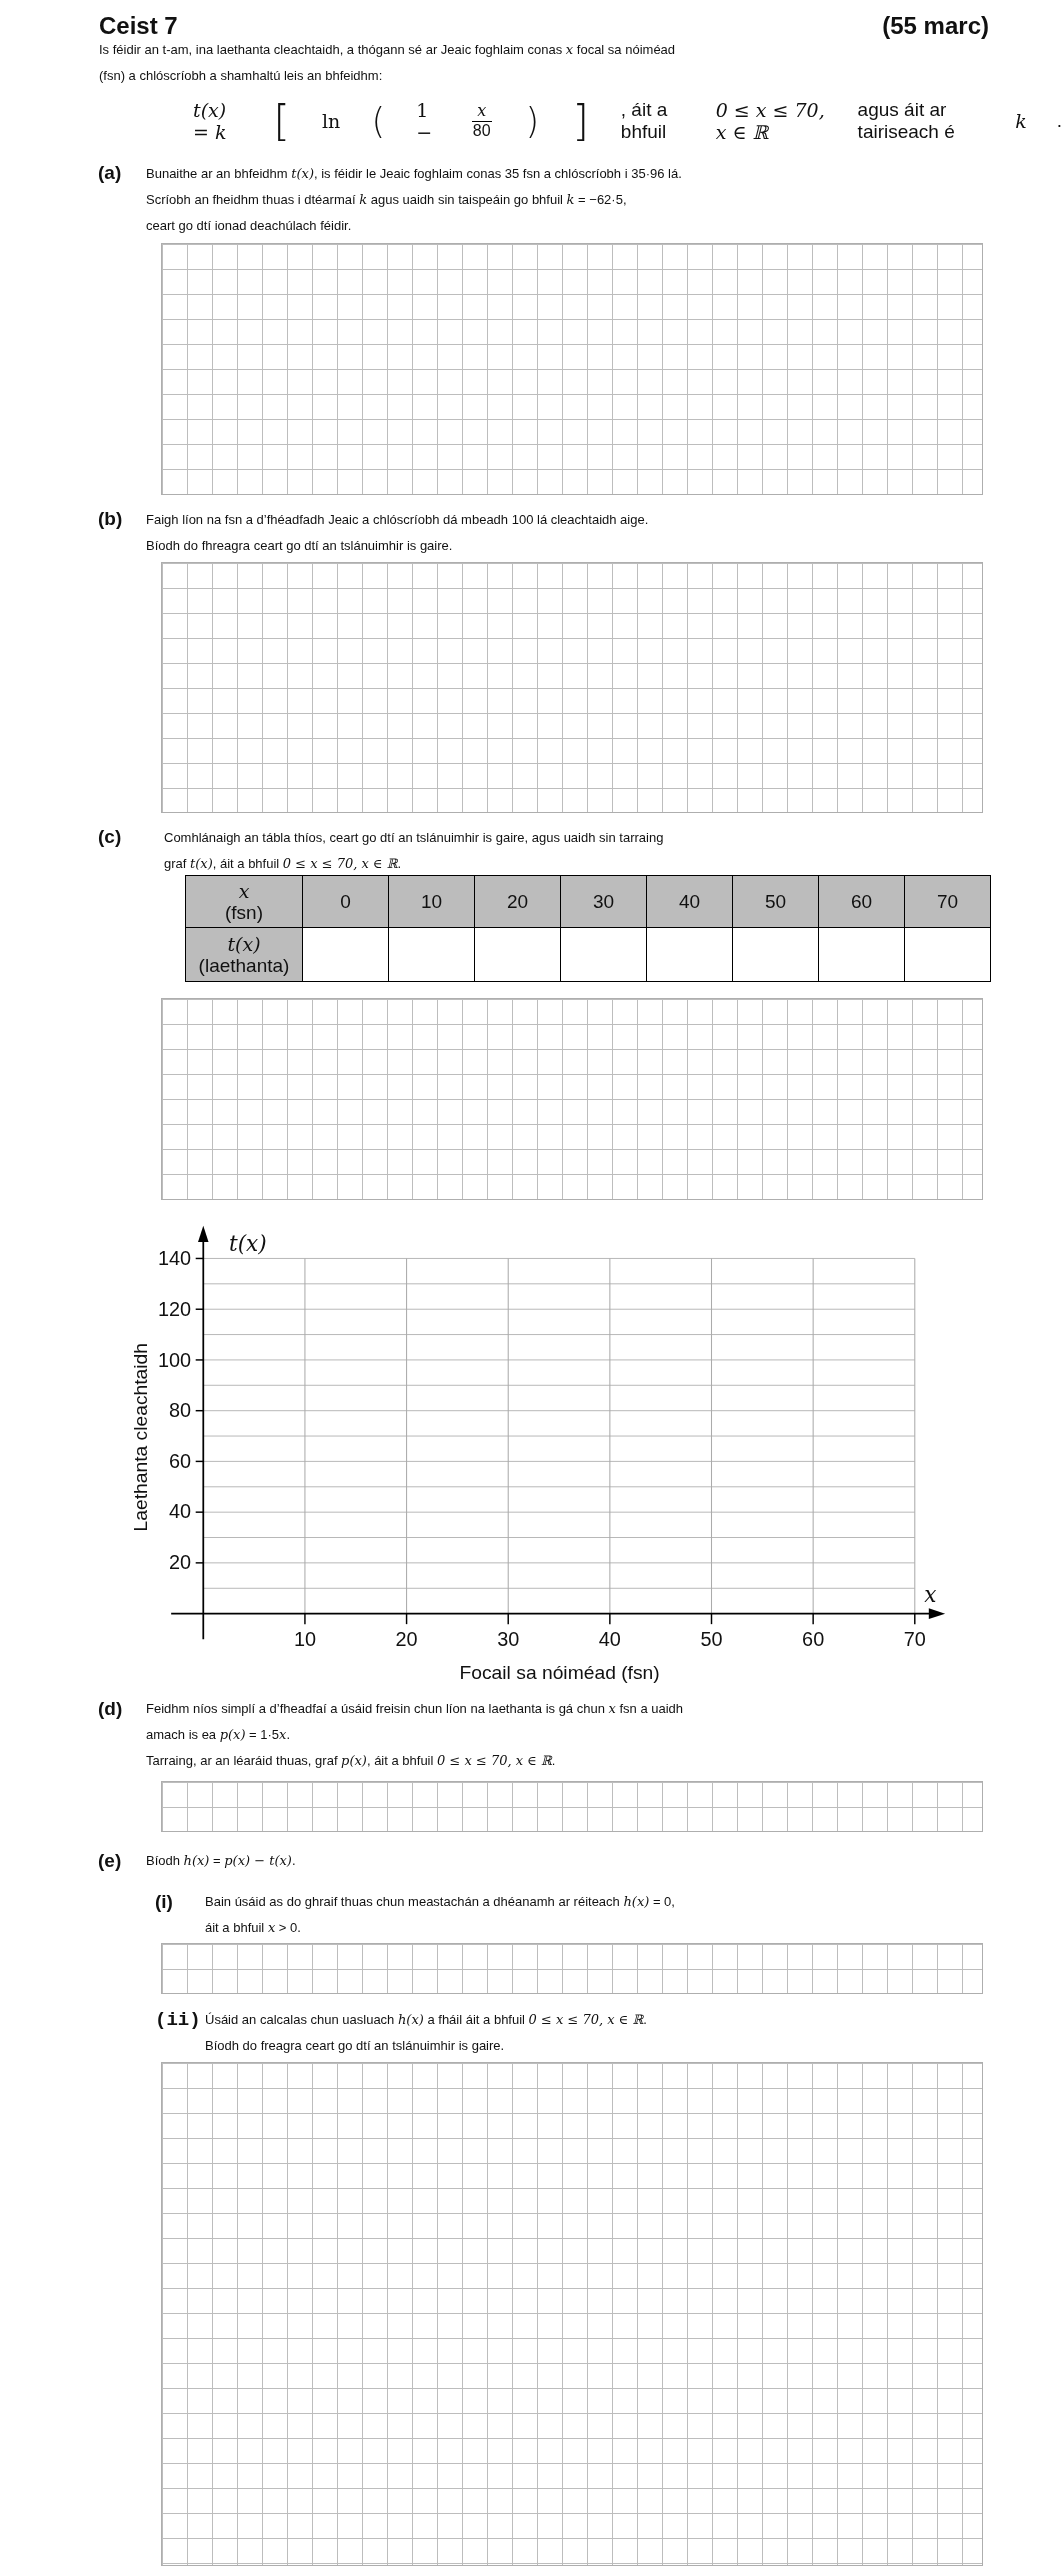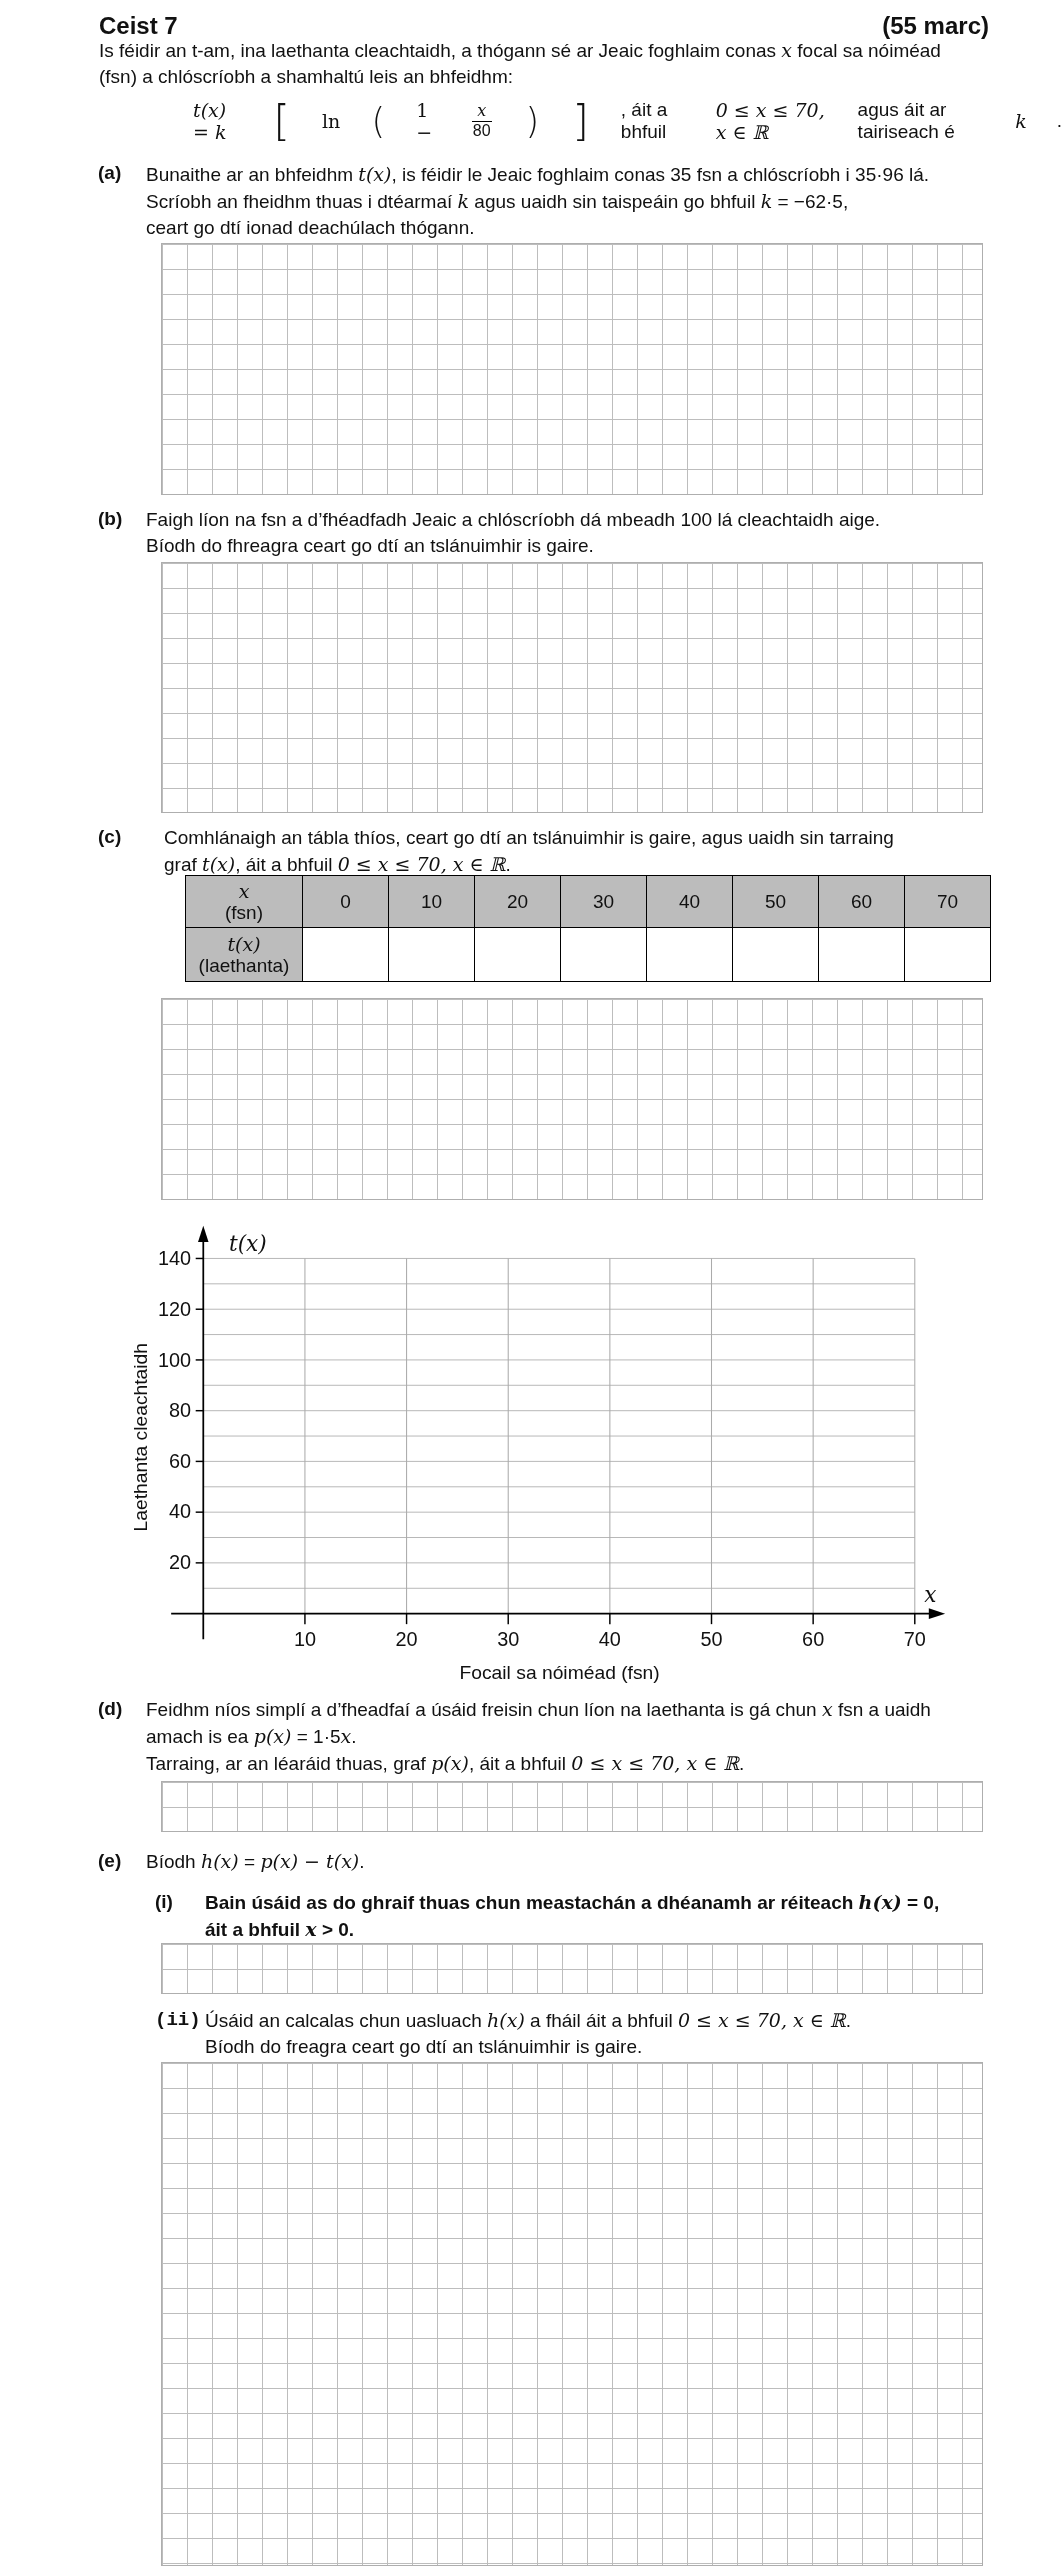--- a/index.html
+++ b/index.html
@@ -1,21 +1,21 @@
 <!DOCTYPE html>
 <html style="font-size:9.4px"><head>
 <meta charset="utf-8">
 <style>
   html,body{margin:0;padding:0;background:#ffffff;}
   #page{position:relative;width:1062px;height:2576px;background:#ffffff;
         font-family:"Liberation Sans",sans-serif;color:#111;overflow:hidden;}
   .abs{position:absolute;}
   .hdr{font-size:24px;font-weight:bold;}
   .qlabel{position:absolute;font-size:19px;font-weight:bold;}
-  .qtext{position:absolute;font-size:19px;line-height:26px;}
+  .qtext{position:absolute;font-size:13px;line-height:26px;}
   .qtext div{white-space:nowrap;}
   .seg-b{font-weight:normal;}
   .seg-i{font-family:"DejaVu Serif",serif;font-style:italic;}
   .seg-sr{font-family:"DejaVu Serif",serif;}
   .seg-big{font-family:"DejaVu Sans",sans-serif;font-size:43px;font-weight:200;line-height:0;vertical-align:middle;margin:0 1.8px;}
   .seg-big2{font-family:"DejaVu Sans",sans-serif;font-size:35px;font-weight:200;line-height:0;vertical-align:middle;margin:0 1.2px;}
   .frac{display:inline-flex;flex-direction:column;align-items:center;vertical-align:middle;margin:0 2.9px;font-size:16px;line-height:1.1;}
   .frac .num{font-family:"DejaVu Serif",serif;font-style:italic;border-bottom:1.2px solid #000;padding:0 5.3px 0.6px;}
   .frac .den{padding-top:0.6px;}
   #formula{position:absolute;left:193px;top:94px;height:54px;display:flex;align-items:center;font-size:19px;gap:30px;}
@@ -65,21 +65,21 @@
       <span class="seg-i">0 ≤ x ≤ 70,  x ∈ ℝ</span>
       <span> agus áit ar tairiseach é </span>
       <span class="seg-i">k</span>
       <span>.</span>
     </div>
 
   <div class="qlabel" style="left:98px;top:162px;">(a)</div>
   <div class="qtext" style="left:146px;top:161px;">
     <div><span>Bunaithe ar an bhfeidhm </span><span class="seg-i">t(x)</span><span>, is féidir le Jeaic foghlaim conas 35 fsn a chlóscríobh i 35·96 lá.</span></div>
     <div><span>Scríobh an fheidhm thuas i dtéarmaí </span><span class="seg-i">k</span><span> agus </span><span class="seg-b">uaidh sin</span><span> taispeáin go bhfuil </span><span class="seg-i">k</span><span> = −62·5,</span></div>
-    <div><span>ceart go dtí ionad deachúlach thógann.</span></div>
+    <div><span>ceart go dtí ionad deachúlach féidir.</span></div>
   </div>
   <div class="agrid" style="top:243px;height:252px;"></div>
 
   <div class="qlabel" style="left:98px;top:508px;">(b)</div>
   <div class="qtext" style="left:146px;top:507px;">
     <div><span>Faigh líon na fsn a d’fhéadfadh Jeaic a chlóscríobh dá mbeadh 100 lá cleachtaidh aige.</span></div>
     <div><span>Bíodh do fhreagra ceart go dtí an tslánuimhir is gaire.</span></div>
   </div>
   <div class="agrid" style="top:562px;height:251px;"></div>
 
@@ -214,21 +214,21 @@
     <div><span>Tarraing, ar an léaráid thuas, graf </span><span class="seg-i">p(x)</span><span>, áit a bhfuil </span><span class="seg-i">0 ≤ x ≤ 70,  x ∈ ℝ</span><span>.</span></div>
   </div>
   <div class="agrid" style="top:1781px;height:51px;"></div>
 
   <div class="qlabel" style="left:98px;top:1850px;">(e)</div>
   <div class="qtext" style="left:146px;top:1848px;">
     <div><span>Bíodh </span><span class="seg-i">h(x)</span><span> = </span><span class="seg-i">p(x) − t(x)</span><span>.</span></div>
   </div>
 
   <div class="qlabel" style="left:155px;top:1891px;">(i)</div>
-  <div class="qtext" style="left:205px;top:1889px;font-weight:bold;">
+  <div class="qtext" style="left:205px;top:1889px;">
     <div><span>Bain úsáid as do ghraif thuas chun meastachán a dhéanamh ar réiteach </span><span class="seg-i">h(x)</span><span> = 0,</span></div>
     <div><span>áit a bhfuil </span><span class="seg-i">x</span><span> &gt; 0.</span></div>
   </div>
   <div class="agrid" style="top:1943px;height:51px;"></div>
 
   <div class="qlabel" style="left:155px;top:2009px;font-family:Liberation Mono, monospace;">(ii)</div>
   <div class="qtext" style="left:205px;top:2007px;">
     <div><span>Úsáid an calcalas chun uasluach </span><span class="seg-i">h(x)</span><span> a fháil áit a bhfuil </span><span class="seg-i">0 ≤ x ≤ 70,  x ∈ ℝ</span><span>.</span></div>
     <div><span>Bíodh do freagra ceart go dtí an tslánuimhir is gaire.</span></div>
   </div>

